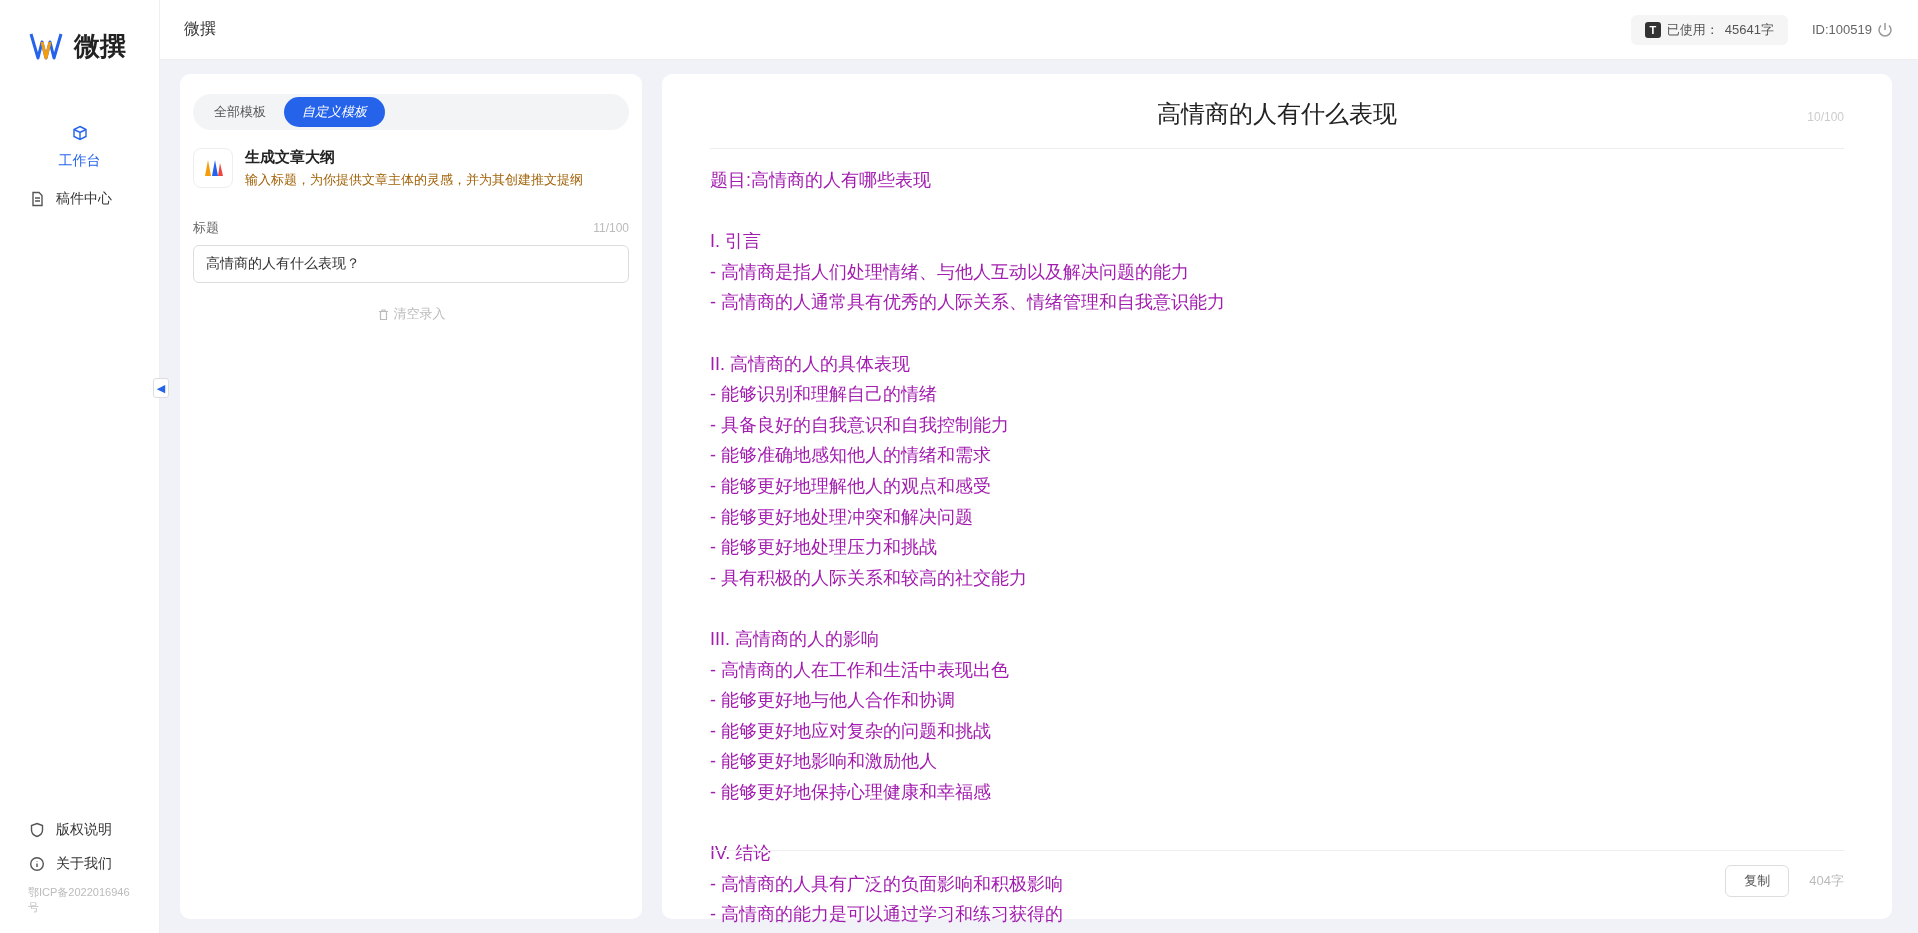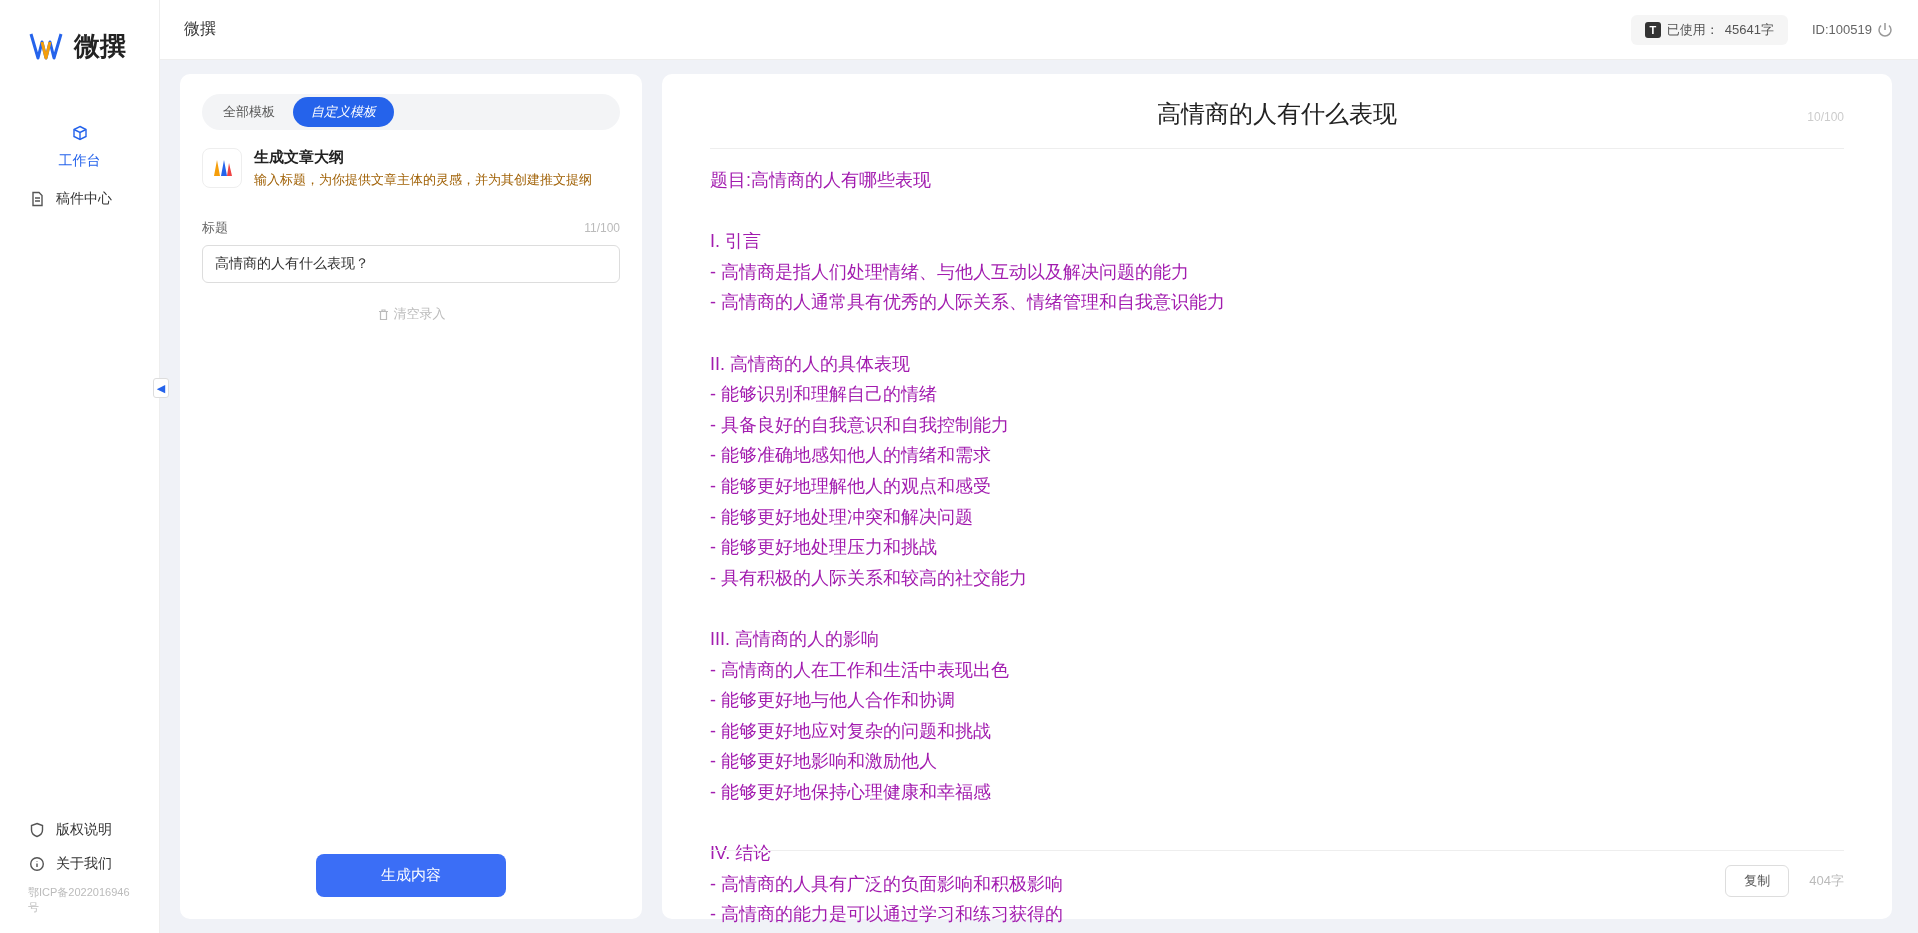--- a/index.html
+++ b/index.html
@@ -83,21 +83,21 @@
       font-size: 11px; font-weight: bold;
     }
     .user-id { font-size: 13px; color: #666; margin-right: 4px; }
     .power-icon { color: #999; cursor: pointer; }
     .content { flex: 1; display: flex; gap: 20px; padding: 14px 26px 14px 20px; overflow: hidden; }
     .panel {
       background: #fff;
       border-radius: 10px;
       display: flex; flex-direction: column;
     }
-    .panel-left { width: 462px; padding: 20px 22px; position: relative; }
+    .panel-left { width: 462px; padding: 20px 13px; position: relative; }
     .panel-right { flex: 1; padding: 24px 48px; position: relative; }
     .tabs {
       display: inline-flex;
       background: #f3f4f6;
       border-radius: 999px;
       padding: 3px;
       margin-bottom: 18px;
     }
     .tab {
       padding: 6px 18px;
@@ -294,21 +294,20 @@
         </div>
         <input class="title-input" value="高情商的人有什么表现？" style="">
         <div class="clear-link">
           <span>
             <svg width="13" height="13" viewBox="0 0 13 13" fill="none" stroke="#bbb" stroke-width="1.2">
                 <path d="M2 3.5 H11 M5 3.5 V2 H8 V3.5 M3.5 3.5 V11.5 H9.5 V3.5"></path>
               </svg>
           </span>
           <span>清空录入</span>
         </div>
-        <button class="generate-btn">生成内容</button>
       </div>
 
       <div class="panel panel-right">
         <div class="output-title">高情商的人有什么表现</div>
         <div class="output-title-count">10/100</div>
         <div class="output-divider"></div>
         <div class="output-body">题目:高情商的人有哪些表现
 
 I. 引言
 - 高情商是指人们处理情绪、与他人互动以及解决问题的能力

